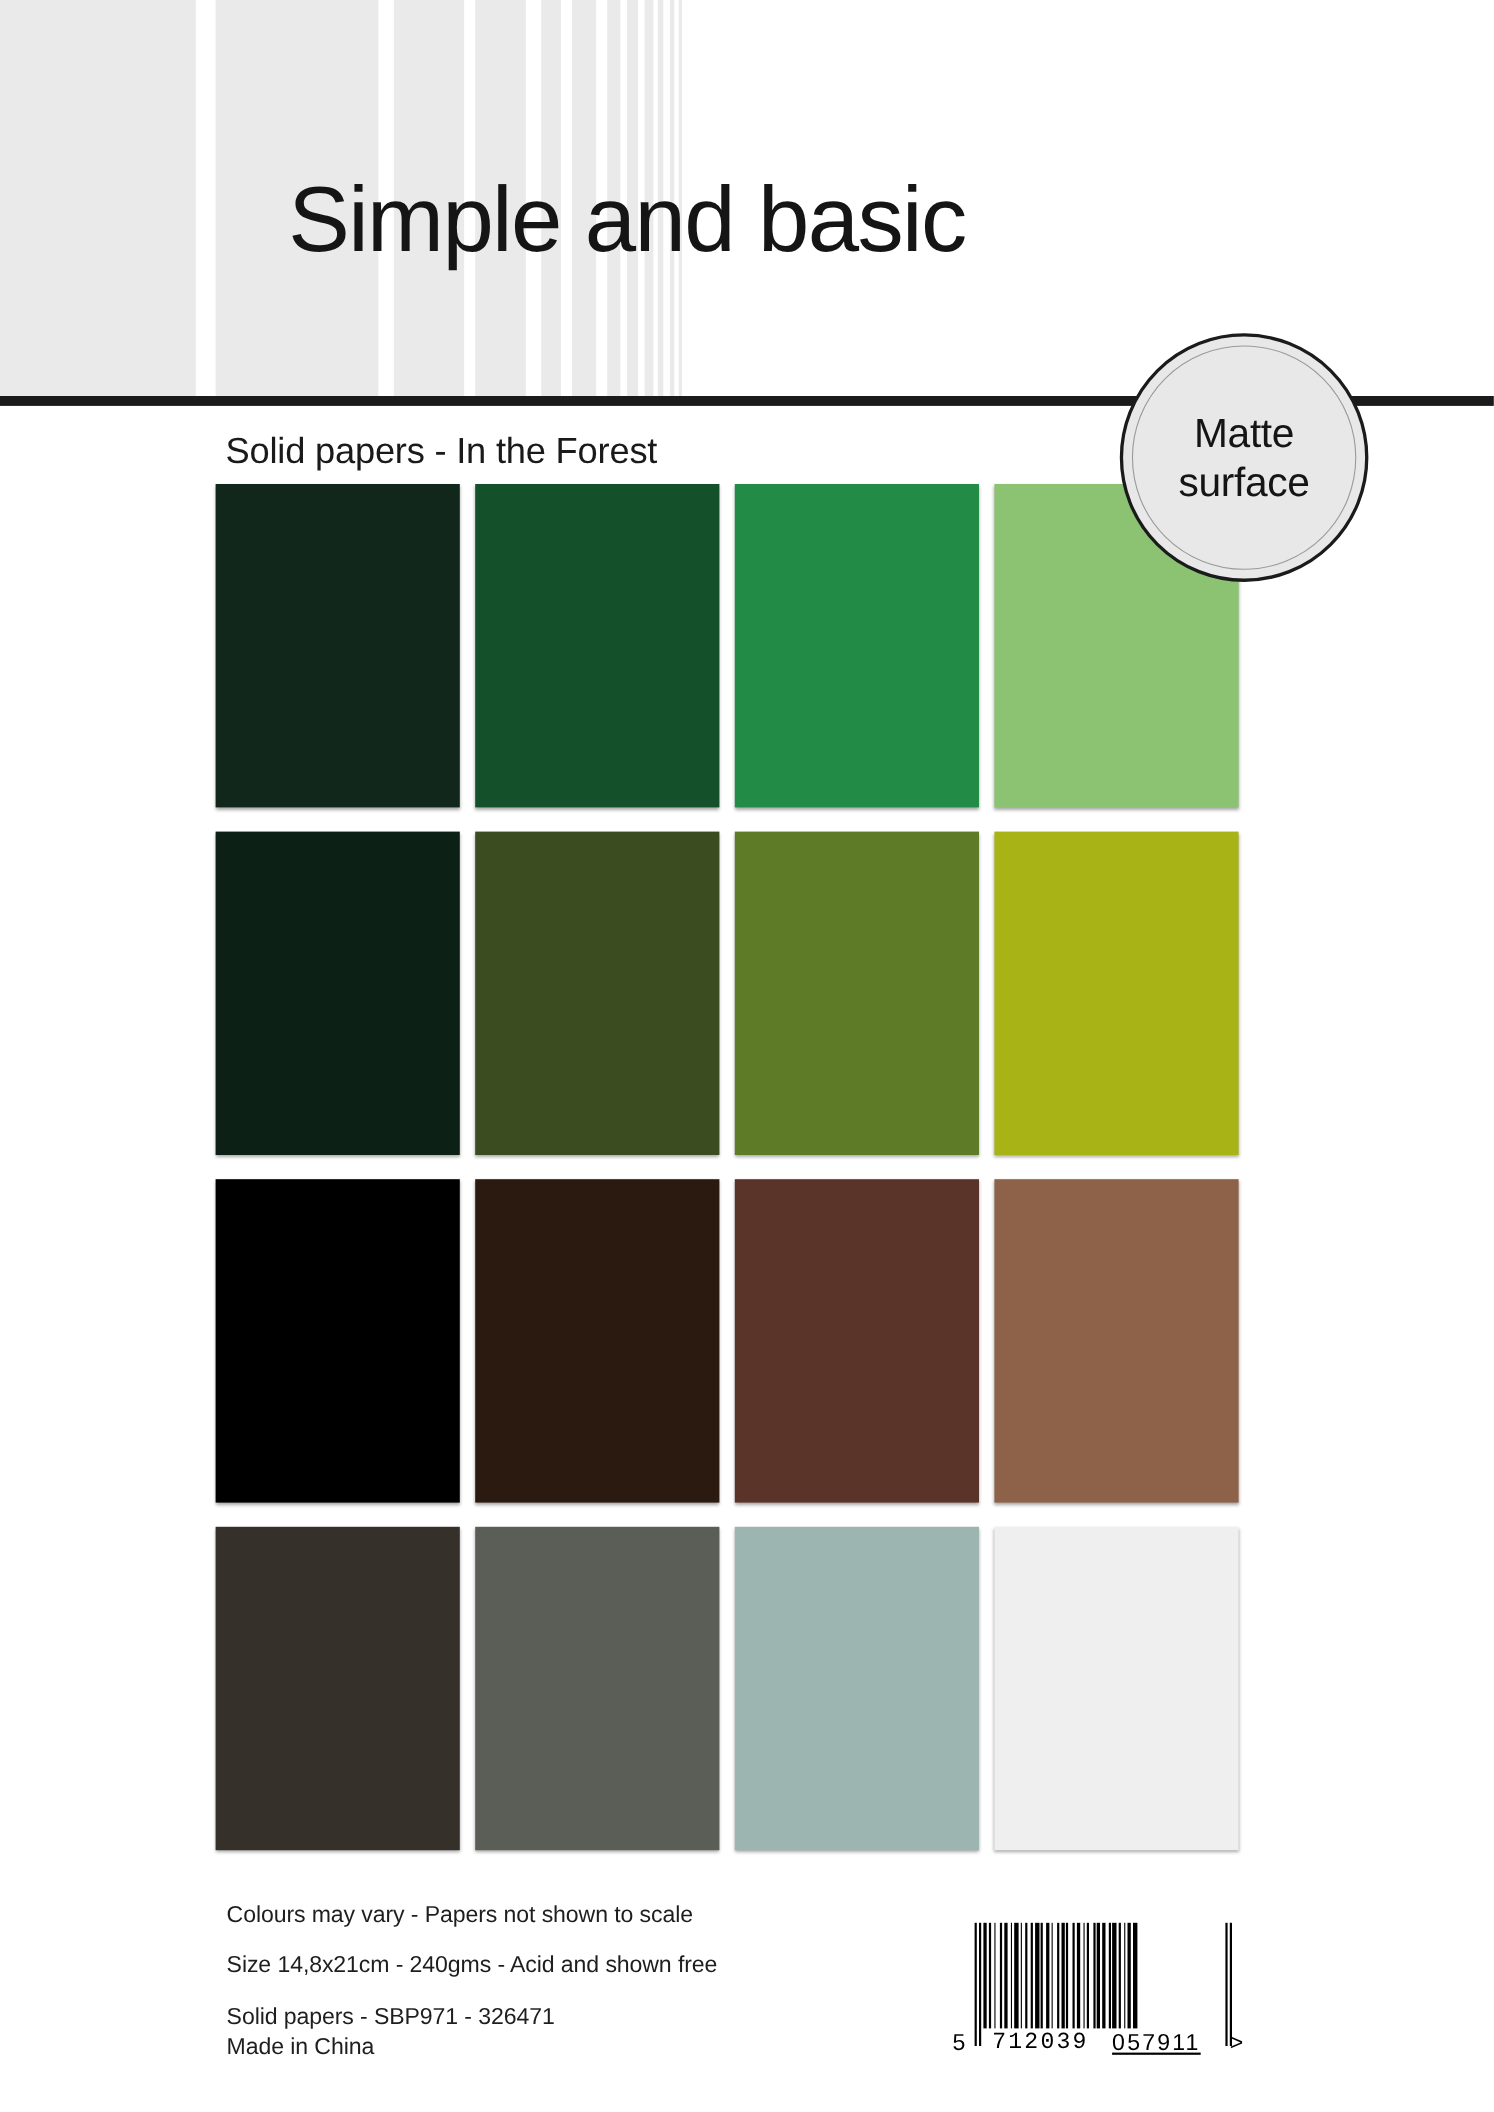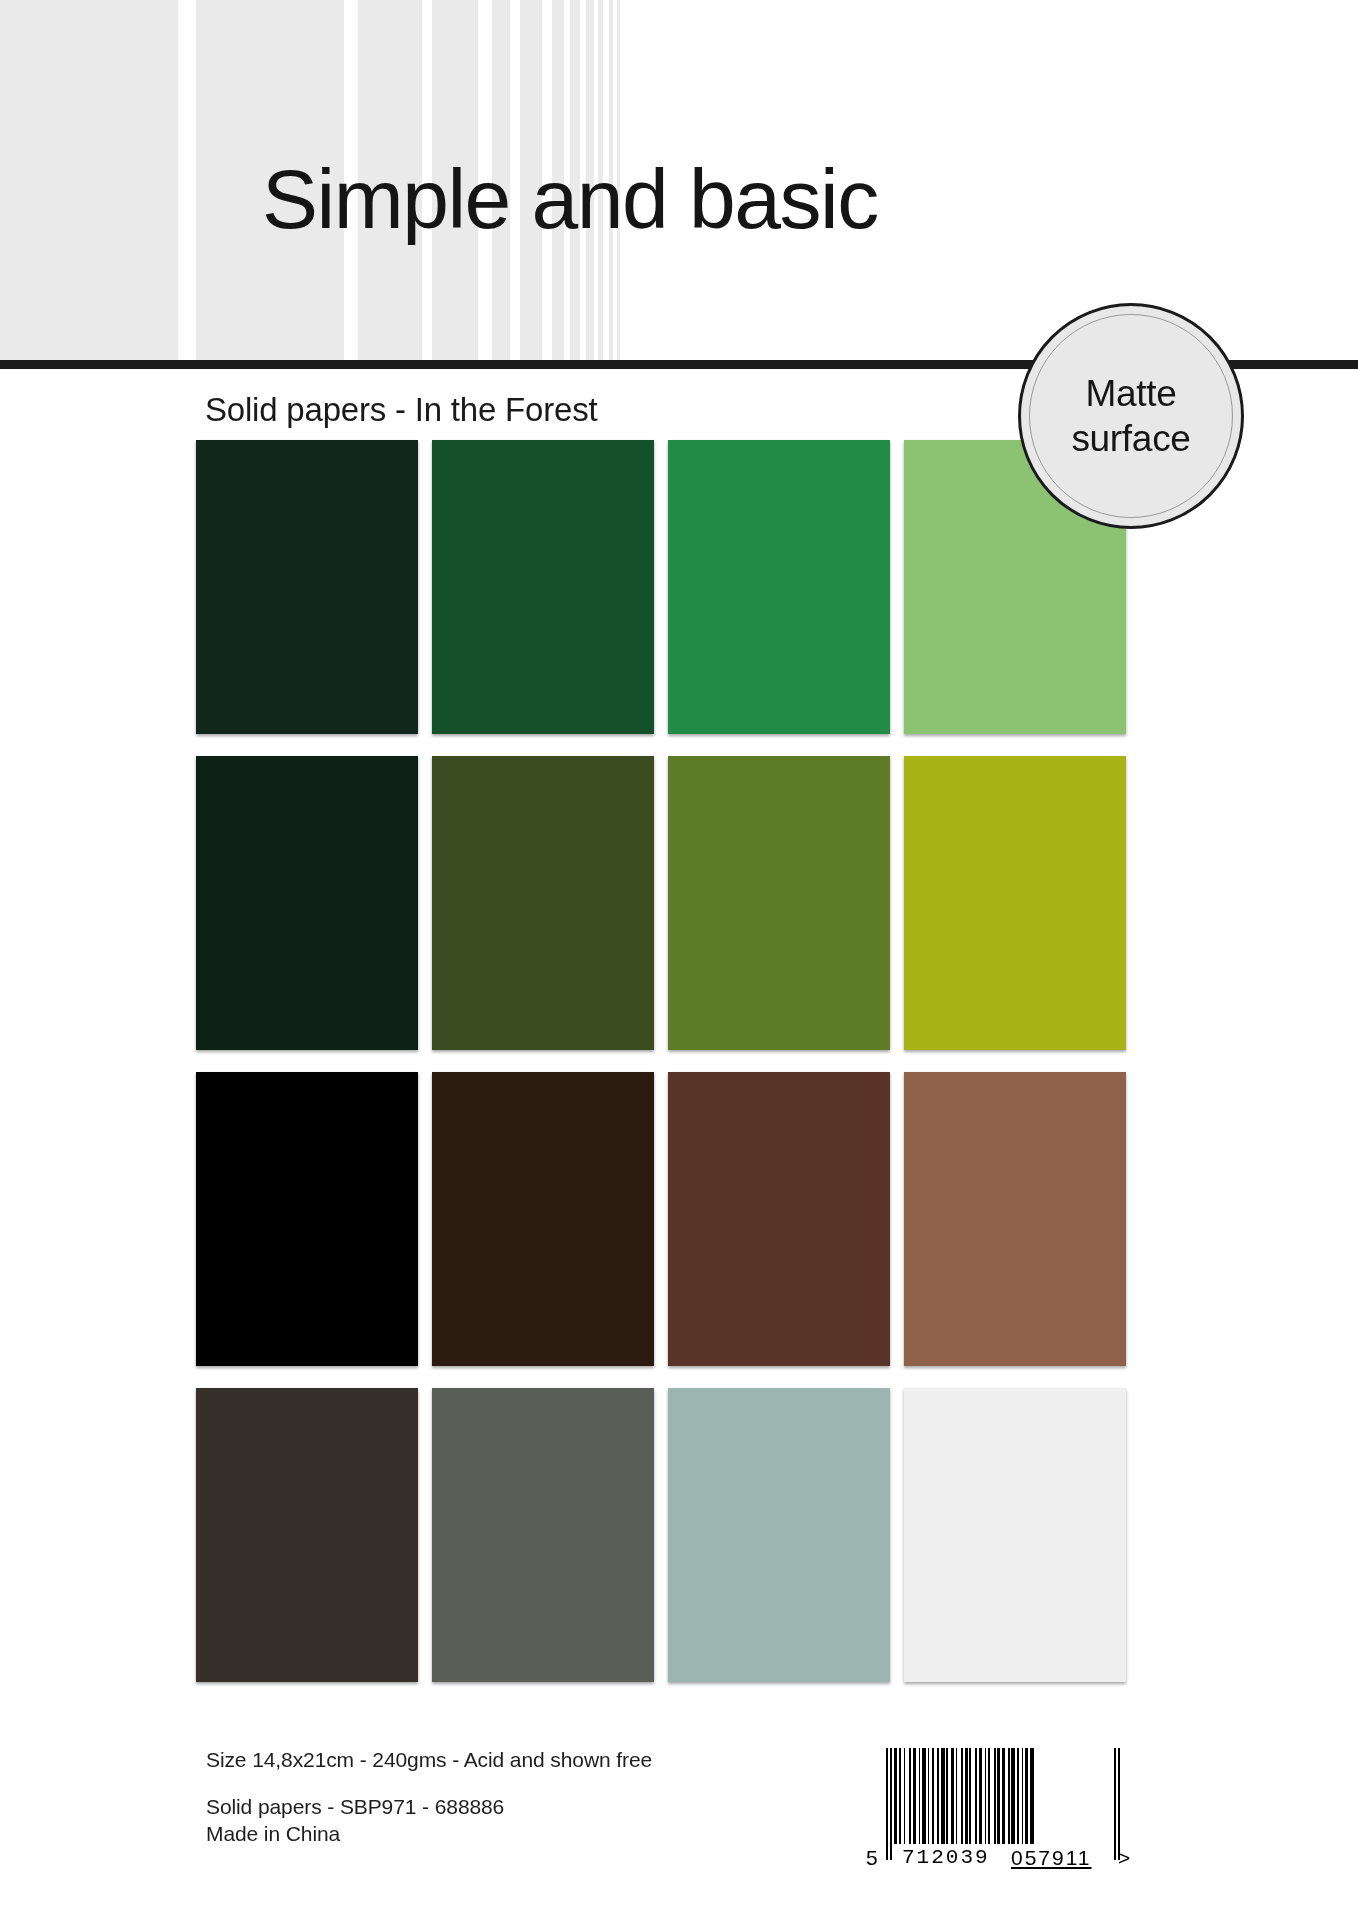--- a/index.html
+++ b/index.html
@@ -222,24 +222,25 @@
     <div class="swatch" style="left: 236px; top: 632px; width: 222px; height: 294px; background: rgb(43, 26, 16);"></div>
     <div class="swatch" style="left: 472px; top: 632px; width: 222px; height: 294px; background: rgb(91, 52, 41);"></div>
     <div class="swatch" style="left: 708px; top: 632px; width: 222px; height: 294px; background: rgb(141, 98, 73);"></div>
     <div class="swatch" style="left: 0px; top: 948px; width: 222px; height: 294px; background: rgb(53, 49, 42);"></div>
     <div class="swatch" style="left: 236px; top: 948px; width: 222px; height: 294px; background: rgb(90, 94, 87);"></div>
     <div class="swatch" style="left: 472px; top: 948px; width: 222px; height: 294px; background: rgb(157, 181, 176);"></div>
     <div class="swatch" style="left: 708px; top: 948px; width: 222px; height: 294px; background: rgb(240, 239, 240);"></div>
   </div>
 
 <div class="footer">
+  <div class="foot-line">Colours may vary - Papers not shown to scale</div>
   <div class="foot-gap"></div>
   <div class="foot-line">Size 14,8x21cm - 240gms - Acid and shown free</div>
   <div class="foot-gap2"></div>
-  <div class="foot-line">Solid papers - SBP971 - 688886</div>
+  <div class="foot-line">Solid papers - SBP971 - 326471</div>
   <div class="foot-line">Made in China</div>
 </div>
 
 <div class="barcode-area">
   <div class="barcode-bars">
       <div class="bar tall" style="left: 0px; width: 2px;"></div>
       <div class="bar tall" style="left: 4px; width: 2px;"></div>
       <div class="bar short" style="left: 8px; width: 3px;"></div>
       <div class="bar short" style="left: 13px; width: 2px;"></div>
       <div class="bar short" style="left: 18px; width: 1px;"></div>

